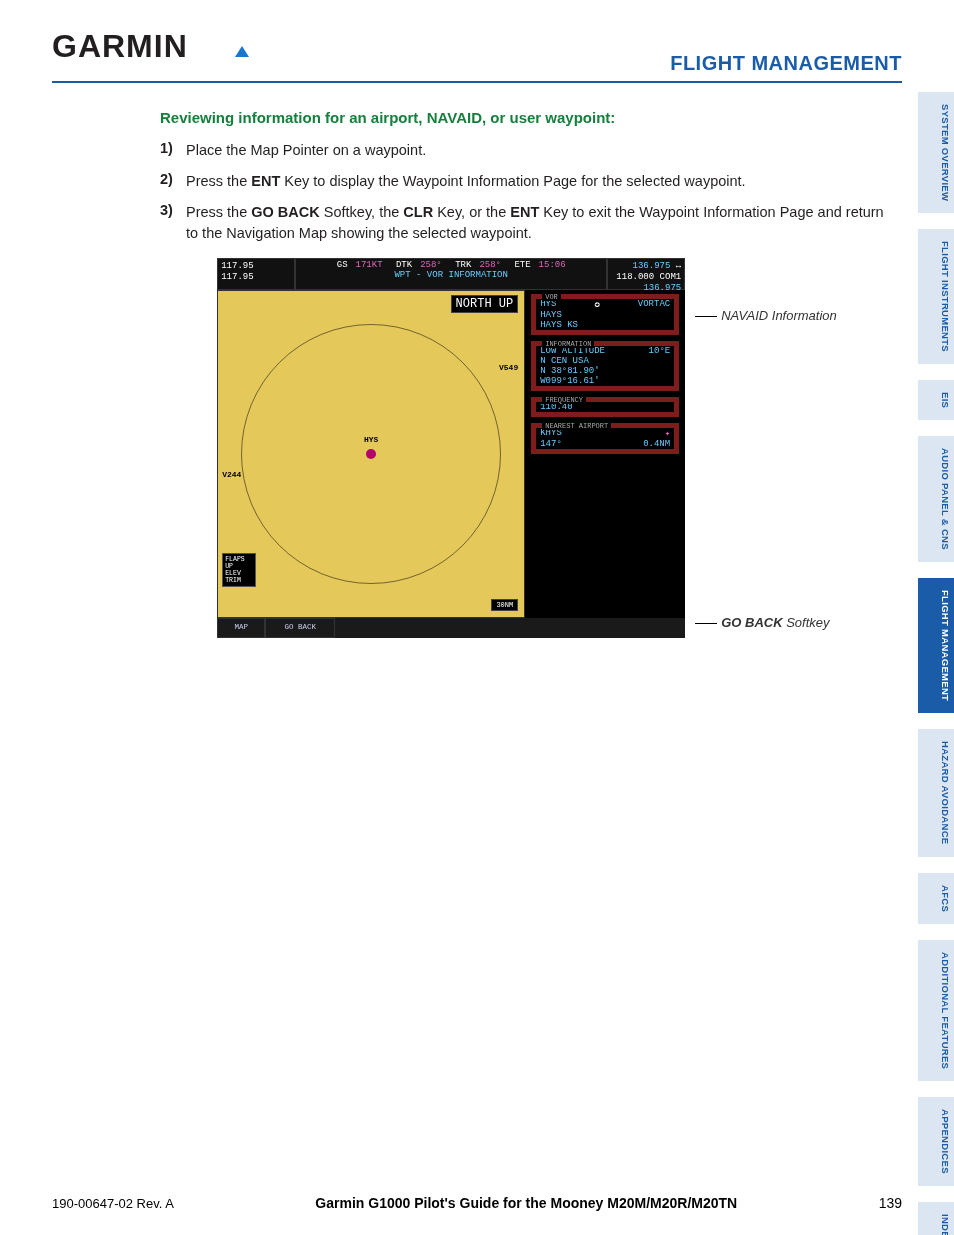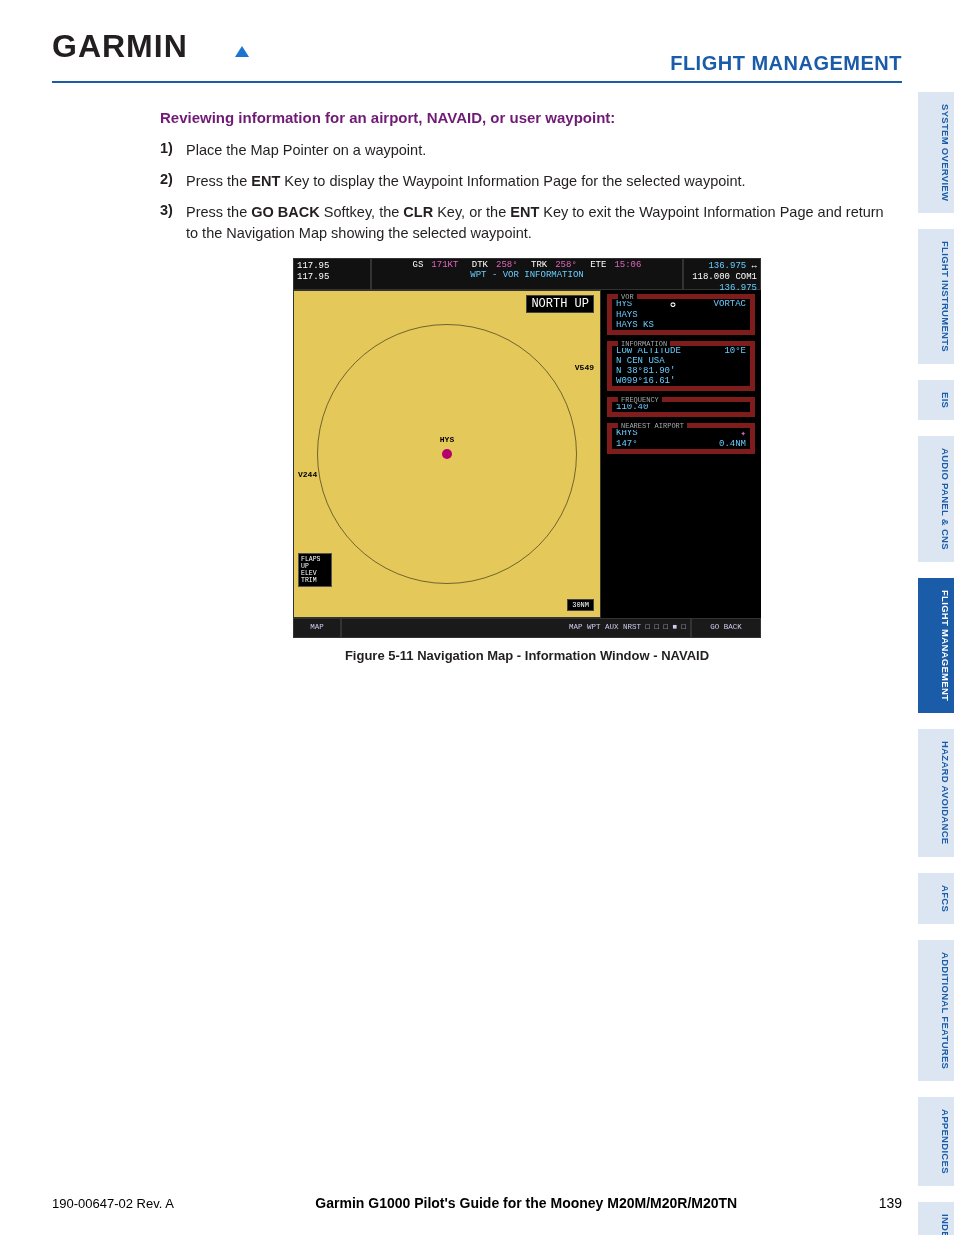--- a/index.html
+++ b/index.html
@@ -44,21 +44,21 @@
     font-weight: 700;
     font-size: 20px;
     letter-spacing: 0.5px;
   }
   .content {
     padding: 26px 60px 0 160px;
   }
   .heading {
     font-weight: 700;
     font-size: 15px;
-    color: #701a75;
+    color: #15803d;
     margin-bottom: 14px;
   }
   .steps { list-style: none; }
   .steps li {
     font-size: 14.5px;
     color: #231f20;
     margin-bottom: 10px;
     display: flex;
     align-items: flex-start;
   }
@@ -374,26 +374,28 @@
                 </div>
               <div class="row">
                   <span>147°</span>
                   <span>0.4NM</span>
                 </div>
             </div>
           </div>
         </div>
         <div class="mfd-softkeys">
           <div class="softkey" style="flex:0 0 48px">MAP</div>
-          <div class="softkey" style="flex:1;text-align:right;padding-right:4px">MAP WPT AUX NRST  □ □ □ ■ □</div>
           <div class="softkey" style="flex:0 0 70px">GO BACK</div>
         </div>
       </div>
+      <div class="callouts">
+        <div class="c1"><span class="callout-line"></span><span>NAVAID Information</span></div>
+        <div class="c2"><span class="callout-line"></span><b class="bold">GO BACK</b><span> Softkey</span></div>
+      </div>
     </div>
-    <div class="figure-caption">Figure 5-11  Navigation Map - Information Window - NAVAID</div>
   </div>
 </div>
 
 <div class="side-tabs">
   <div class="tab">SYSTEM OVERVIEW</div>
   <div class="tab">FLIGHT INSTRUMENTS</div>
   <div class="tab">EIS</div>
   <div class="tab">AUDIO PANEL &amp; CNS</div>
   <div class="tab active">FLIGHT MANAGEMENT</div>
   <div class="tab">HAZARD AVOIDANCE</div>

